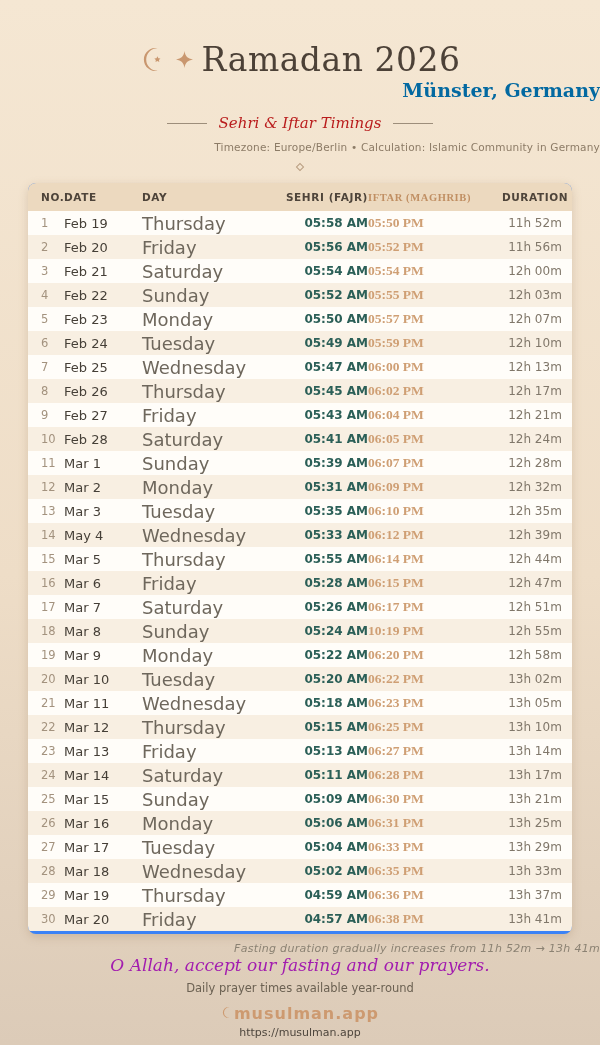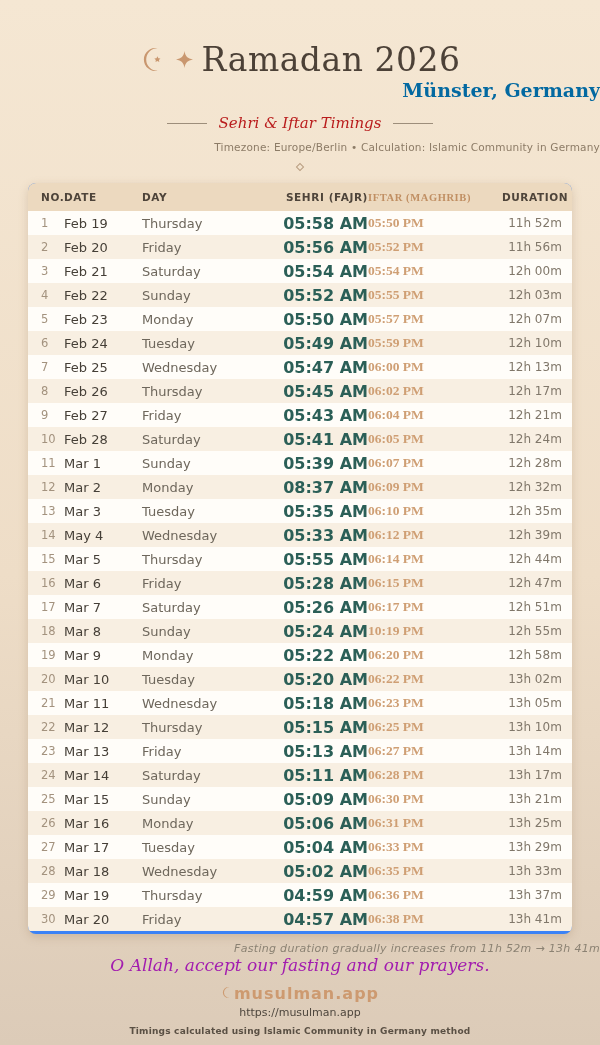--- a/index.html
+++ b/index.html
@@ -48,22 +48,22 @@
   .row:nth-child(even) { background: #f8efe2; }
   .cell { flex: 0 0 auto; }
   .c-no   { width: 36px; padding-left: 13px; text-align: left; }
   .c-date { width: 78px; text-align: left; }
   .c-day  { width: 100px; text-align: left; }
   .c-sehri { width: 126px; text-align: right; }
   .c-iftar { width: 130px; text-align: left; font-family: Liberation Serif, serif; }
   .c-dur  { width: 74px; text-align: center; }
   .row .c-no   { font-size: 11.5px; color: #a3927e; }
   .row .c-date { font-size: 13px; color: #453f37; }
-  .row .c-day  { font-size: 13px; color: #6e675c; }
-  .row .c-sehri { font-size: 16px; font-weight: bold; color: #2b5f57; }
+  .row .c-day  { font-size: 18px; color: #6e675c; }
+  .row .c-sehri { font-size: 12px; font-weight: bold; color: #2b5f57; }
   .row .c-iftar { font-size: 13.5px; font-weight: bold; color: #cf9f74; }
   .row .c-dur  { font-size: 12px; color: #80776a; }
 
   .footer { text-align: center; }
   .duration-note {
     margin-top: 8px; font-style: italic; font-size: 11px; color: #8b8273; letter-spacing: 0.3px; text-align: right;
   }
   .dua {
     font-family: "DejaVu Serif", "Liberation Serif", serif;
     font-style: italic; font-size: 17px; color: #a21caf;
@@ -210,21 +210,21 @@
     <span class="cell c-day">Sunday</span>
     <span class="cell c-sehri">05:39 AM</span>
     <span class="cell c-iftar">06:07 PM</span>
     <span class="cell c-dur">12h 28m</span>
   </div>
 
   <div class="row">
     <span class="cell c-no">12</span>
     <span class="cell c-date">Mar 2</span>
     <span class="cell c-day">Monday</span>
-    <span class="cell c-sehri">08:37 AM</span>
+    <span class="cell c-sehri">05:31 AM</span>
     <span class="cell c-iftar">06:09 PM</span>
     <span class="cell c-dur">12h 32m</span>
   </div>
 
   <div class="row">
     <span class="cell c-no">13</span>
     <span class="cell c-date">Mar 3</span>
     <span class="cell c-day">Tuesday</span>
     <span class="cell c-sehri">05:35 AM</span>
     <span class="cell c-iftar">06:10 PM</span>
@@ -382,20 +382,21 @@
     <span class="cell c-sehri">04:57 AM</span>
     <span class="cell c-iftar">06:38 PM</span>
     <span class="cell c-dur">13h 41m</span>
   </div>
 </div>
 </div>
 
 <div class="footer">
   <div class="duration-note">Fasting duration gradually increases from 11h 52m → 13h 41m</div>
   <div class="dua">O Allah, accept our fasting and our prayers.</div>
+  <div class="availability">Daily prayer times available year-round</div>
   <div class="brand-row">
     <span>
       <svg width="13" height="13" viewBox="0 0 27 27">
         <path d="M17.5 2.2 A 11.5 11.5 0 1 0 17.5 24.8 A 9.6 9.6 0 1 1 17.5 2.2 Z" fill="#cd9a70"></path>
       </svg>
     </span>
     <span class="brand-name">musulman.app</span>
   </div>
   <div class="brand-url">https://musulman.app</div>
   <div class="method-note">Timings calculated using Islamic Community in Germany method</div>

